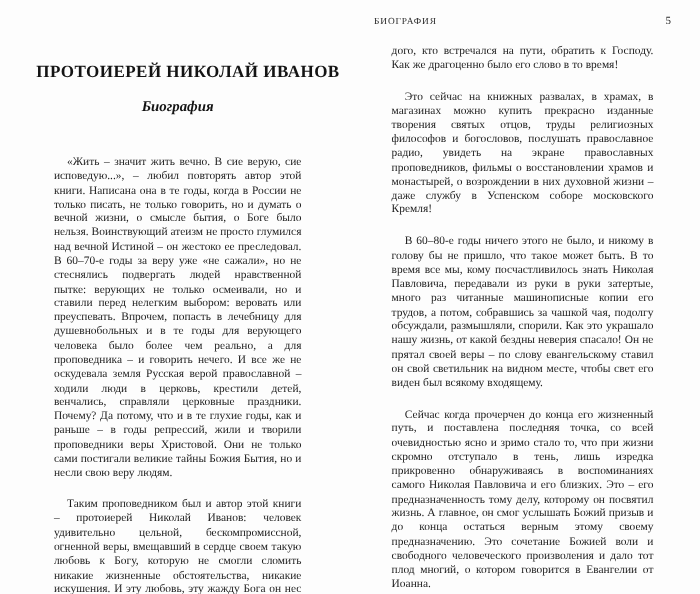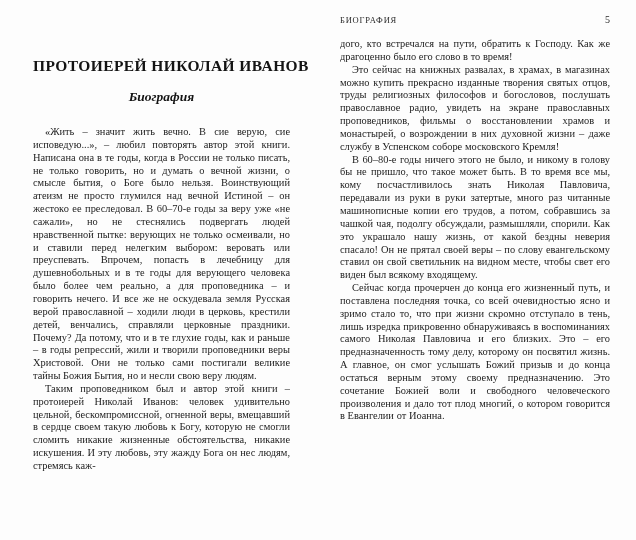--- a/index.html
+++ b/index.html
@@ -74,21 +74,21 @@
     font-size: 13.5px;
     margin: 0;
     padding-top: 14px;
     color: #141414;
   }
   .body-start {
     padding-top: 21px;
     font-family: Liberation Serif, serif;
   }
   p.para {
-    margin: 0;
+    margin: 16px;
     text-align: justify;
     text-justify: inter-word;
     font-size: 10.4px;
     line-height: 12.85px;
     text-indent: 12px;
     color: #1d1d1d;
     hyphens: none;
     word-spacing: 0.1px;
   }
   .col-right p.para {

